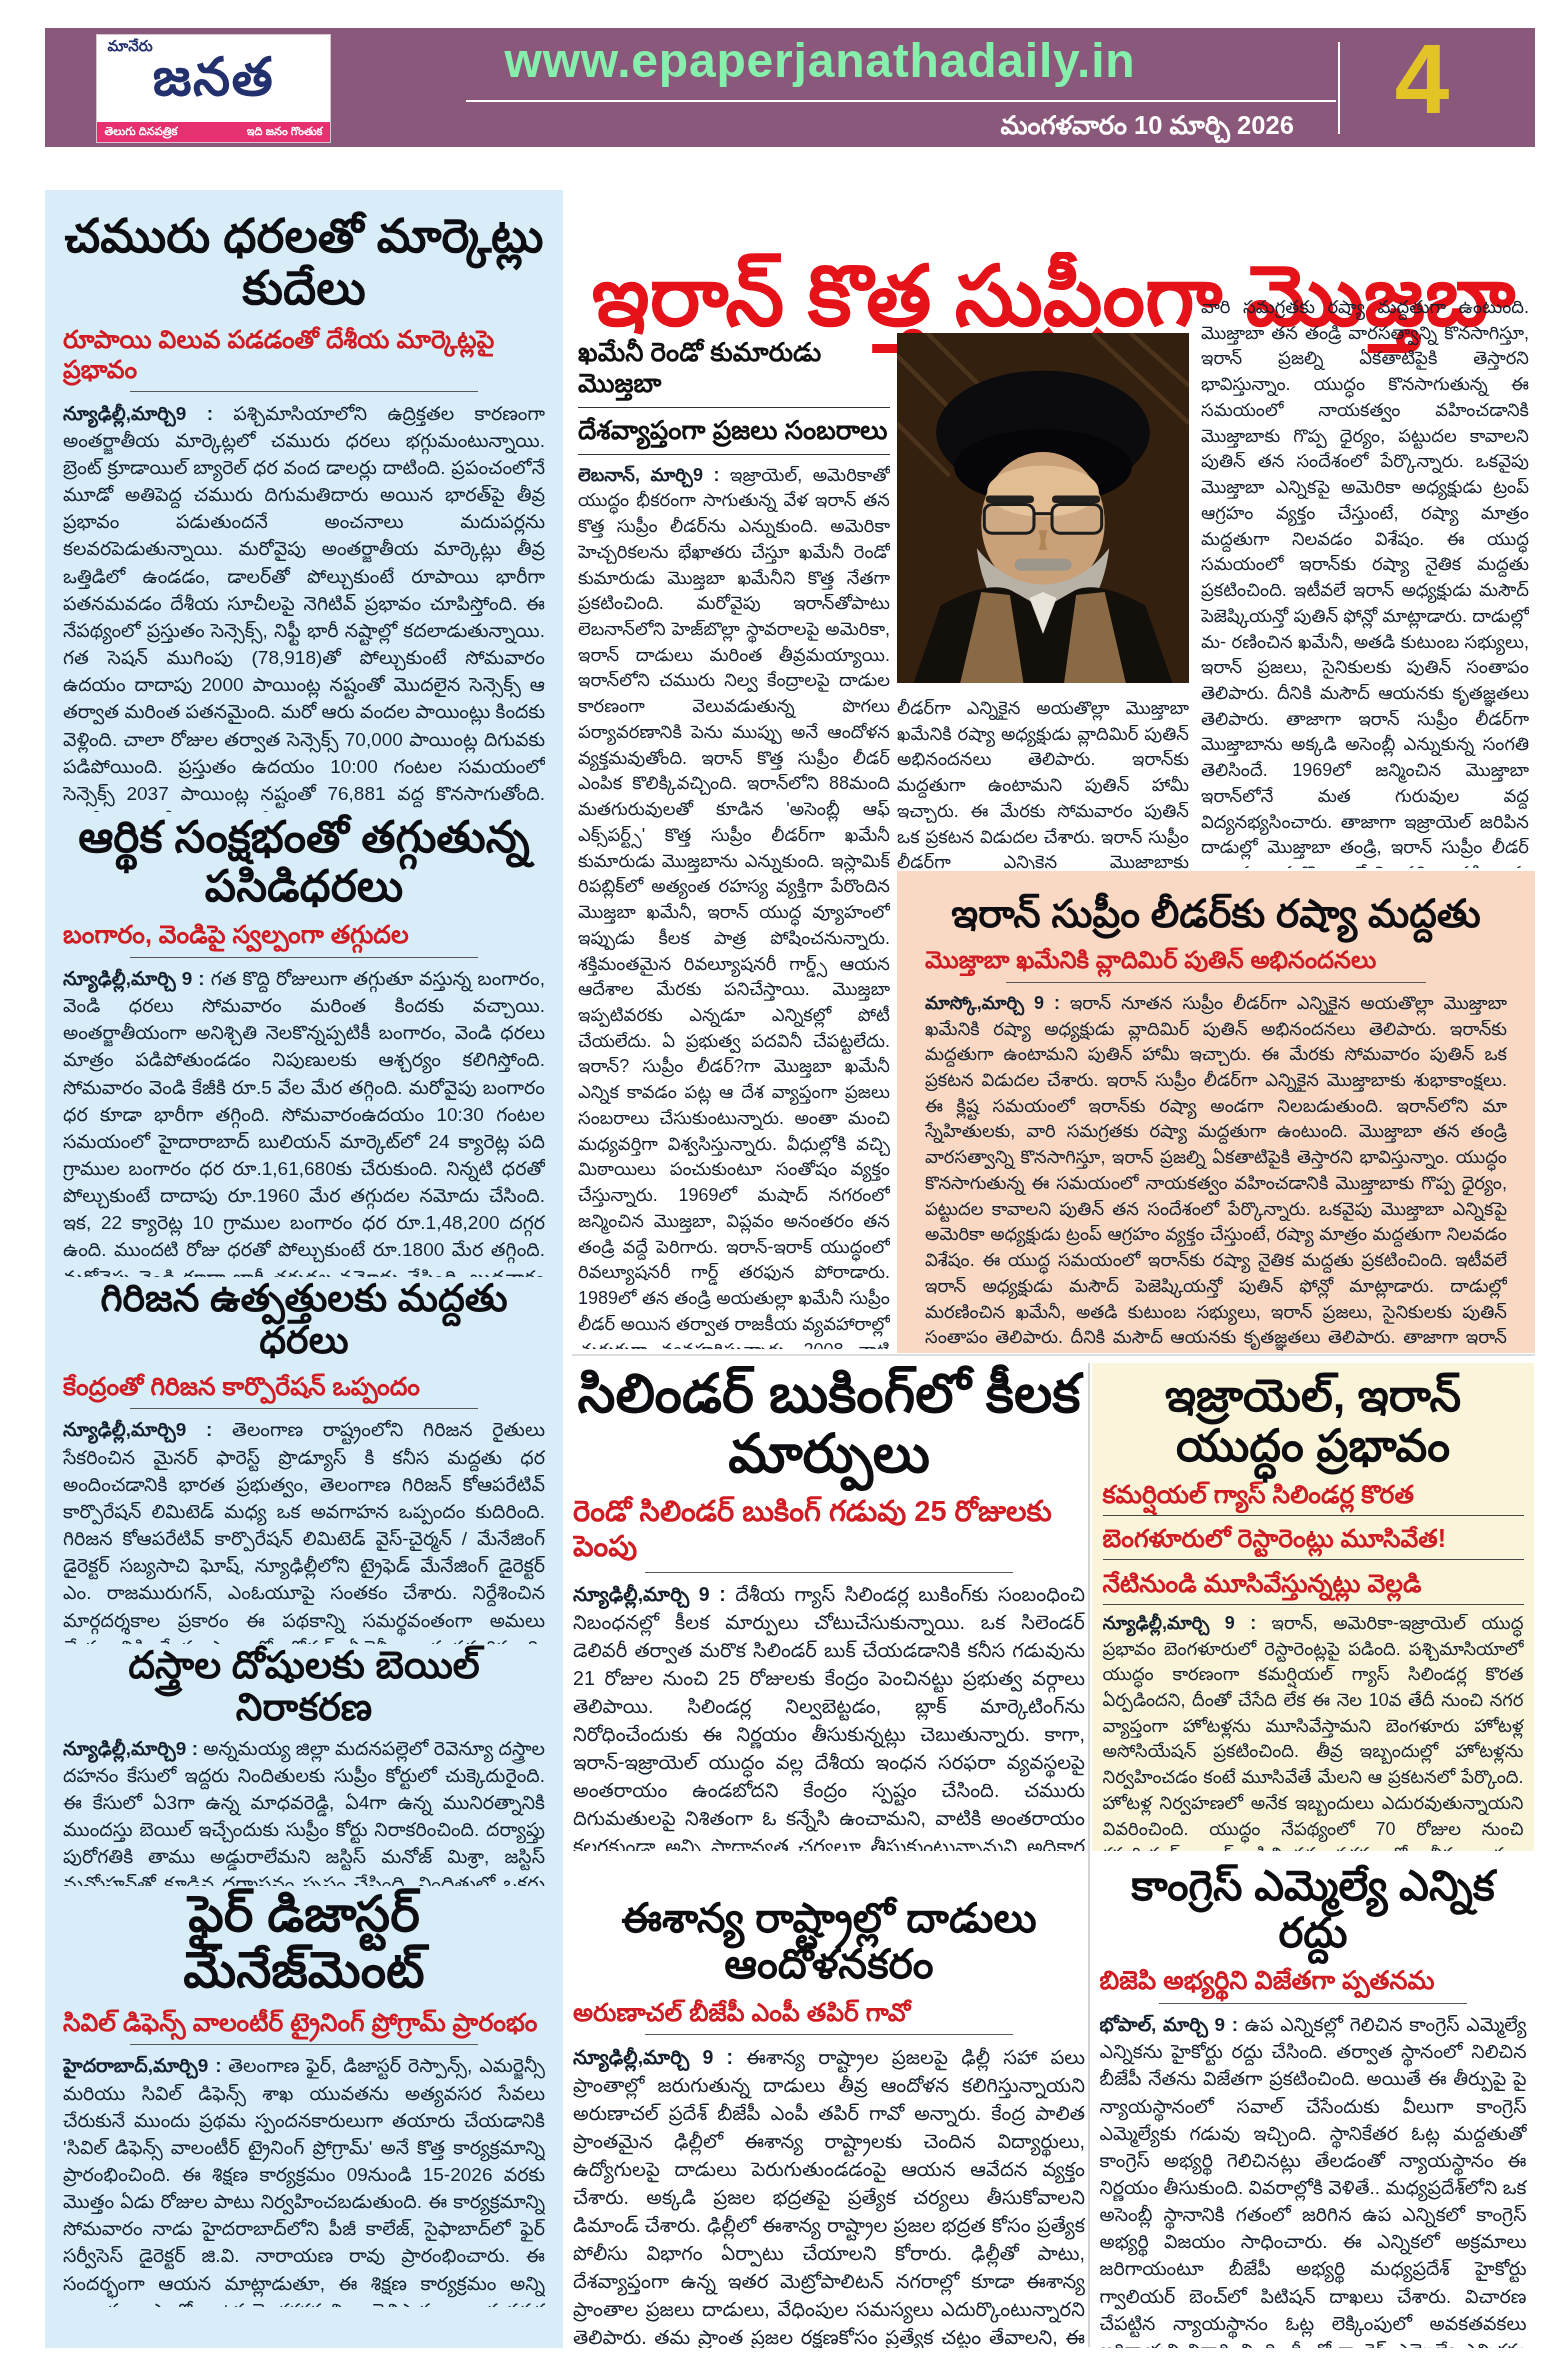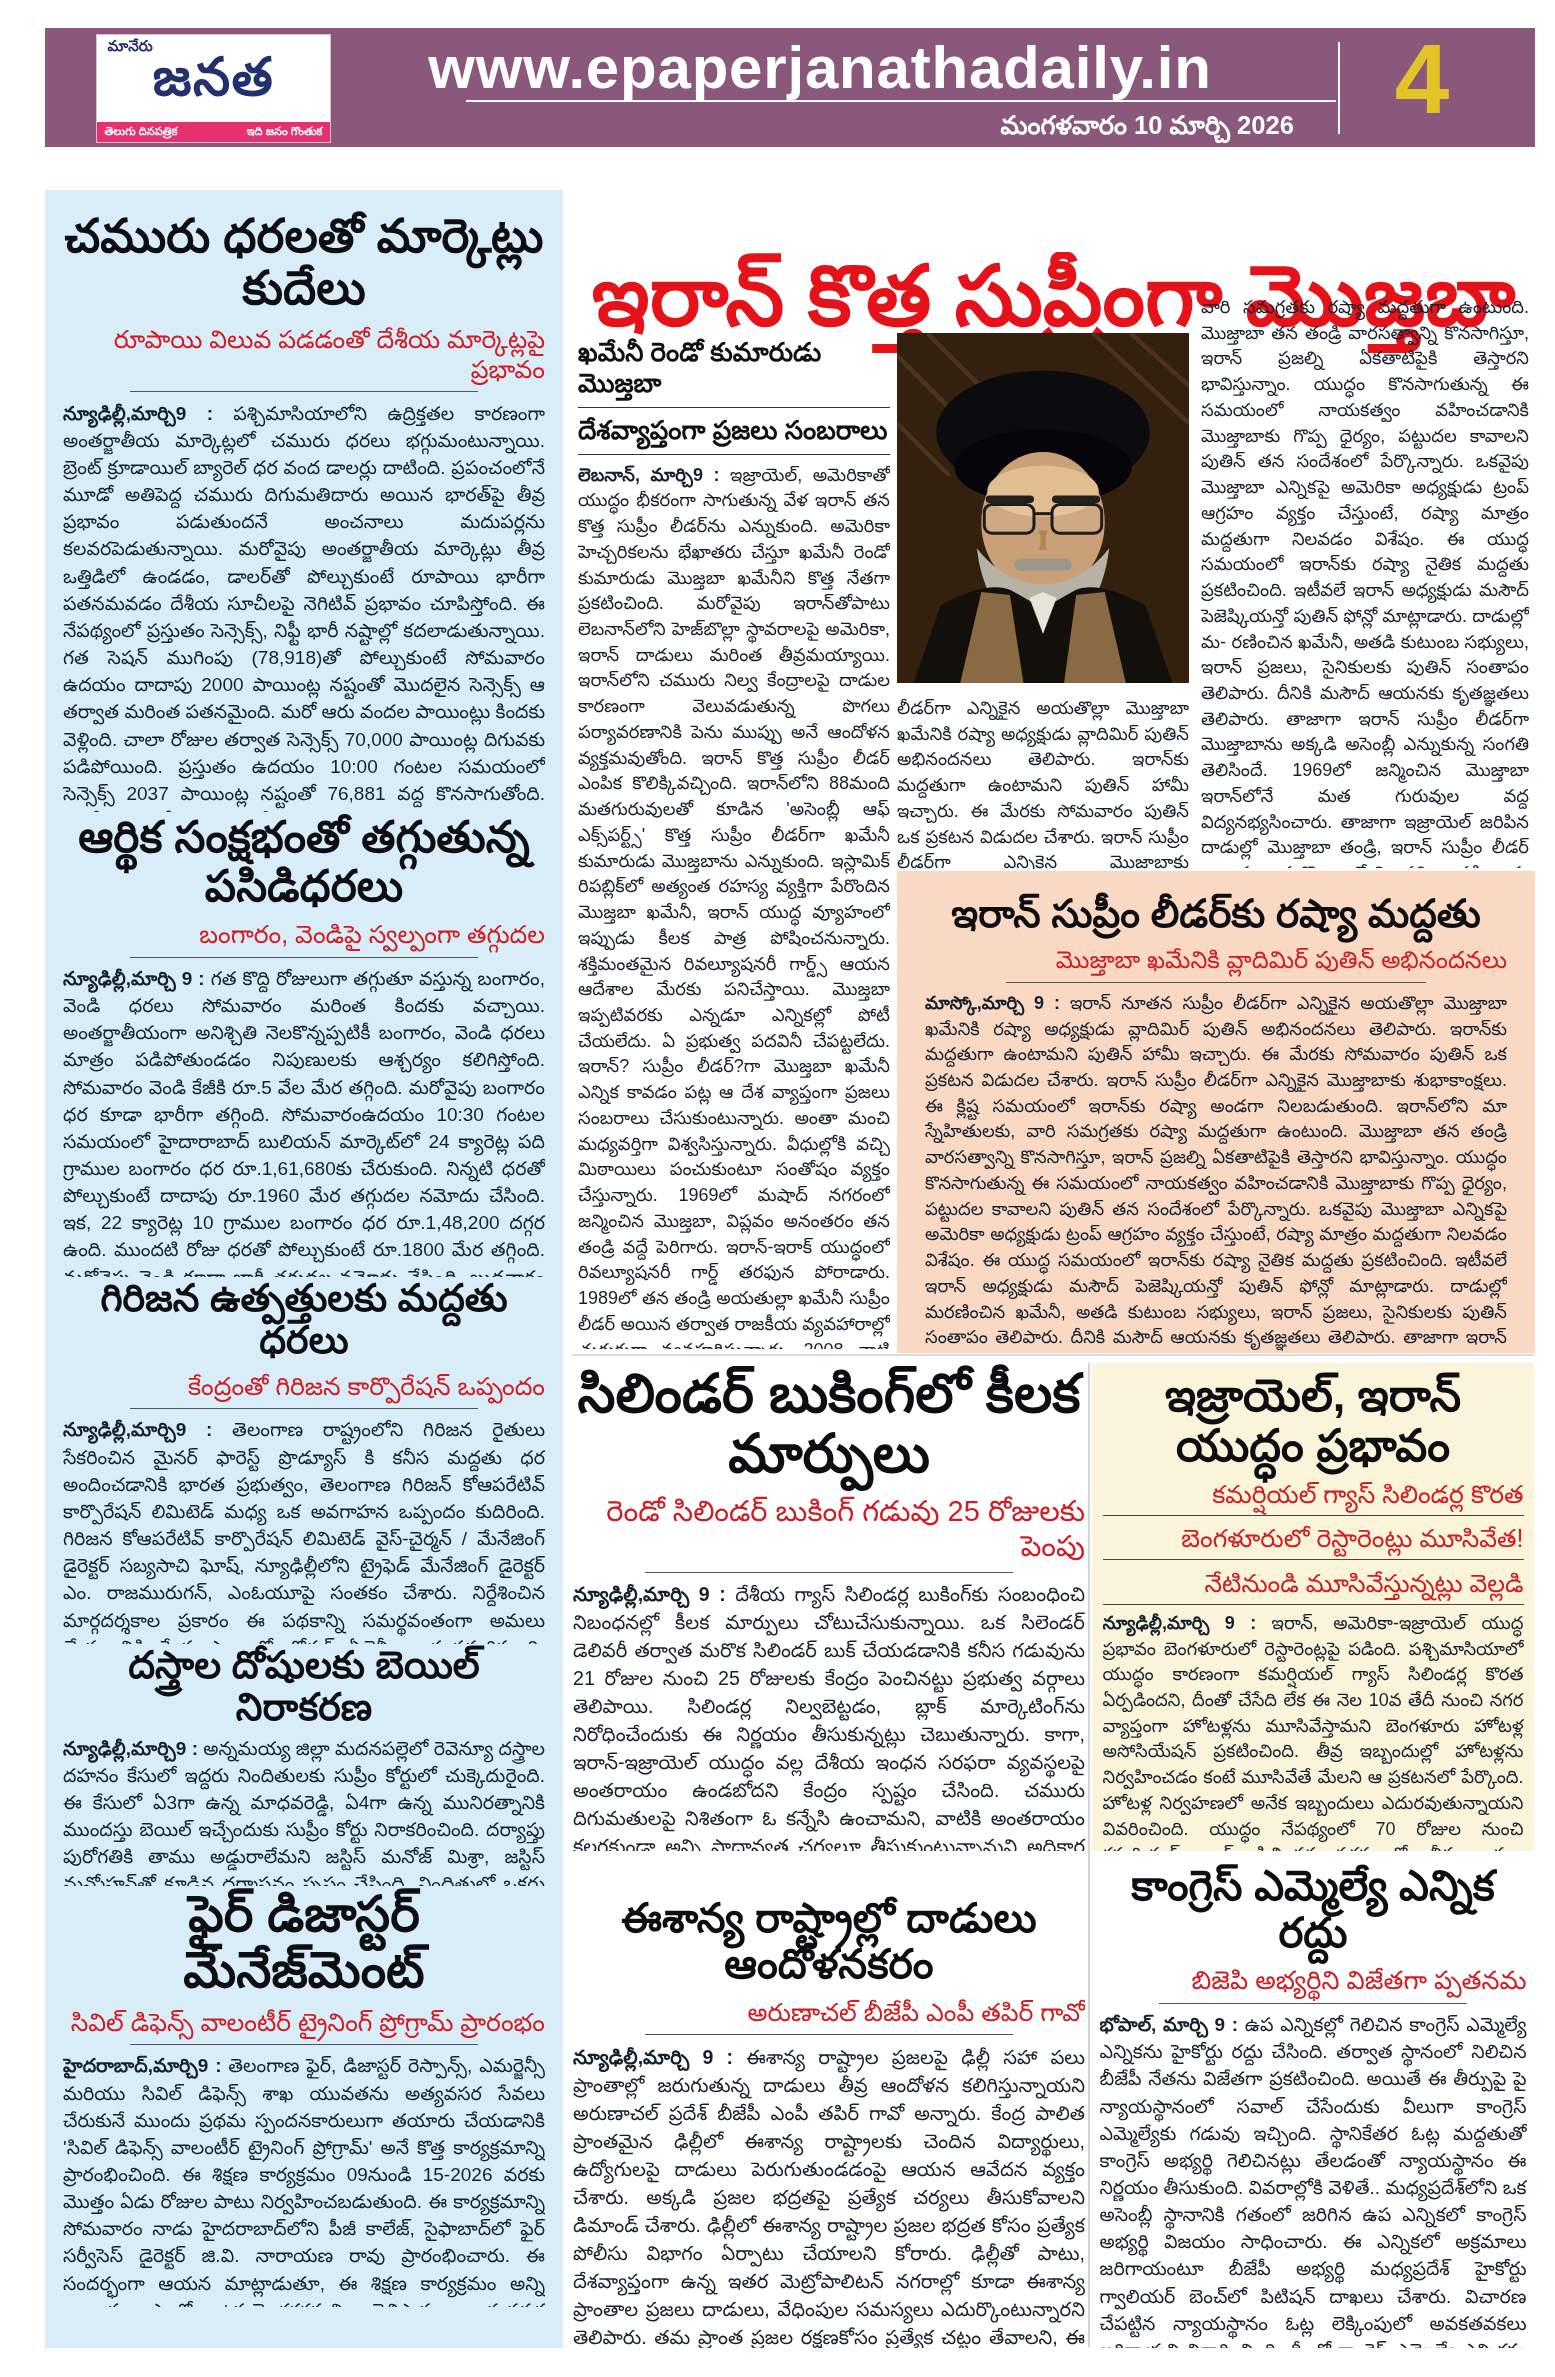--- a/index.html
+++ b/index.html
@@ -3,28 +3,28 @@
 <meta charset="utf-8">
 <style>
   html,body{margin:0;padding:0;}
   body{width:1555px;height:2377px;background:#ffffff;font-family:"Liberation Sans",sans-serif;position:relative;color:#15202e;}
   
   .banner{position:absolute;left:45px;top:28px;width:1490px;height:119px;background:#8a587a;}
   .logo-box{position:absolute;left:51px;top:6px;width:233px;height:107px;background:#ffffff;border:0.8px solid #d9c3d2;overflow:hidden;text-align:center;}
   .logo-top{font-size:15px;font-weight:bold;color:#23306e;text-align:left;padding:3px 0 0 10.5px;line-height:1;}
   .logo-title{font-size:53px;font-weight:bold;color:#23306e;line-height:.92;letter-spacing:1.5px;}
   .logo-strip{position:absolute;left:0;bottom:0;width:100%;height:19.6px;background:#e6306f;color:#fff;font-size:11.3px;font-weight:bold;display:flex;justify-content:space-between;padding:2.3px 7.5px;box-sizing:border-box;text-align:center;}
-  .url{position:absolute;left:301px;top:4.5px;width:948px;text-align:center;color:#ffffff;font-size:60px;font-weight:bold;letter-spacing:0.8px;}
+  .url{position:absolute;left:301px;top:4.5px;width:948px;text-align:center;color:#86efac;font-size:48px;font-weight:bold;letter-spacing:0.8px;}
   .b-hline{position:absolute;left:421px;top:72px;width:870px;height:2.3px;background:#ffffff;}
   .b-date{position:absolute;left:948px;top:83px;width:301px;text-align:right;color:#ffffff;font-size:25.6px;font-weight:bold;}
   .b-vline{position:absolute;left:1293px;top:13.5px;width:2.3px;height:92px;background:#ffffff;}
   .pagenum{position:absolute;left:1302px;top:-7.5px;width:150px;text-align:center;color:#e3c427;font-size:98px;font-weight:bold;line-height:1.2;}
   
   .h-black{font-weight:bold;color:#0d0d12;text-align:center;margin:0;line-height:1.12;}
-  .sub-red{font-weight:normal;color:#cf1d23;text-align:right;line-height:1.2;}
+  .sub-red{font-weight:bold;color:#cf1d23;text-align:left;line-height:1.2;}
   .sub-black{font-weight:bold;color:#111;text-align:center;line-height:1.2;}
   .rule{height:1.5px;background:#3a3a3a;margin:7.5px auto;width:72%;}
   .rule.thin{height:0.8px;background:#555;}
   .body{font-size:19px;line-height:1.43;text-align:justify;margin:6px 0 0 0;overflow:hidden;}
   .dateline{font-weight:bold;}
   
   .col-left{position:absolute;left:45px;top:190px;width:518px;height:2158px;background:#d8edf8;box-sizing:border-box;padding:19.6px 18px;}
   .a1{height:602px;overflow:hidden;}
   .a2{height:465px;overflow:hidden;}
   .a3{height:367px;overflow:hidden;}

